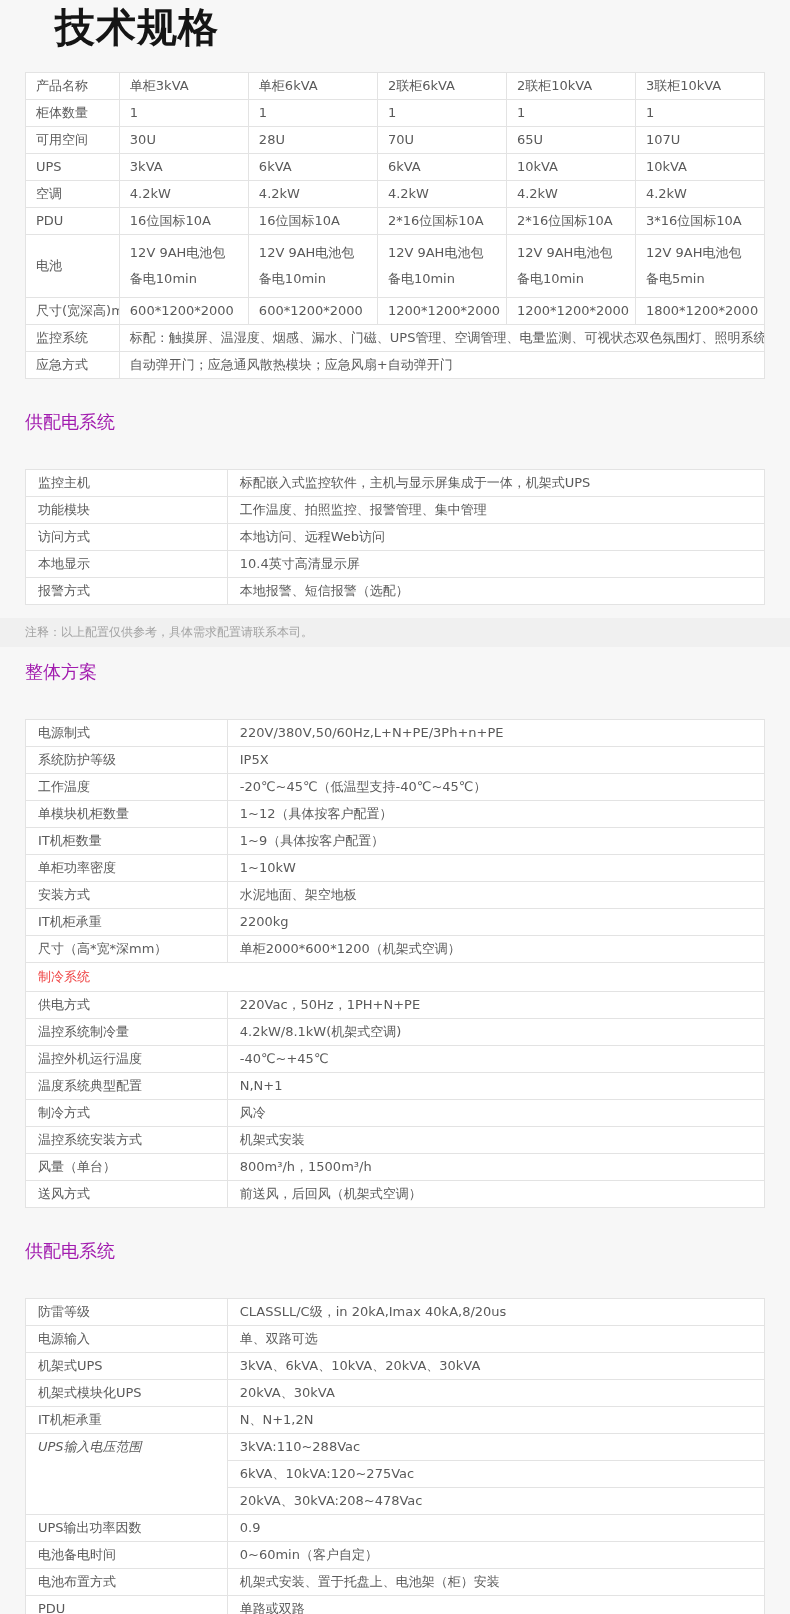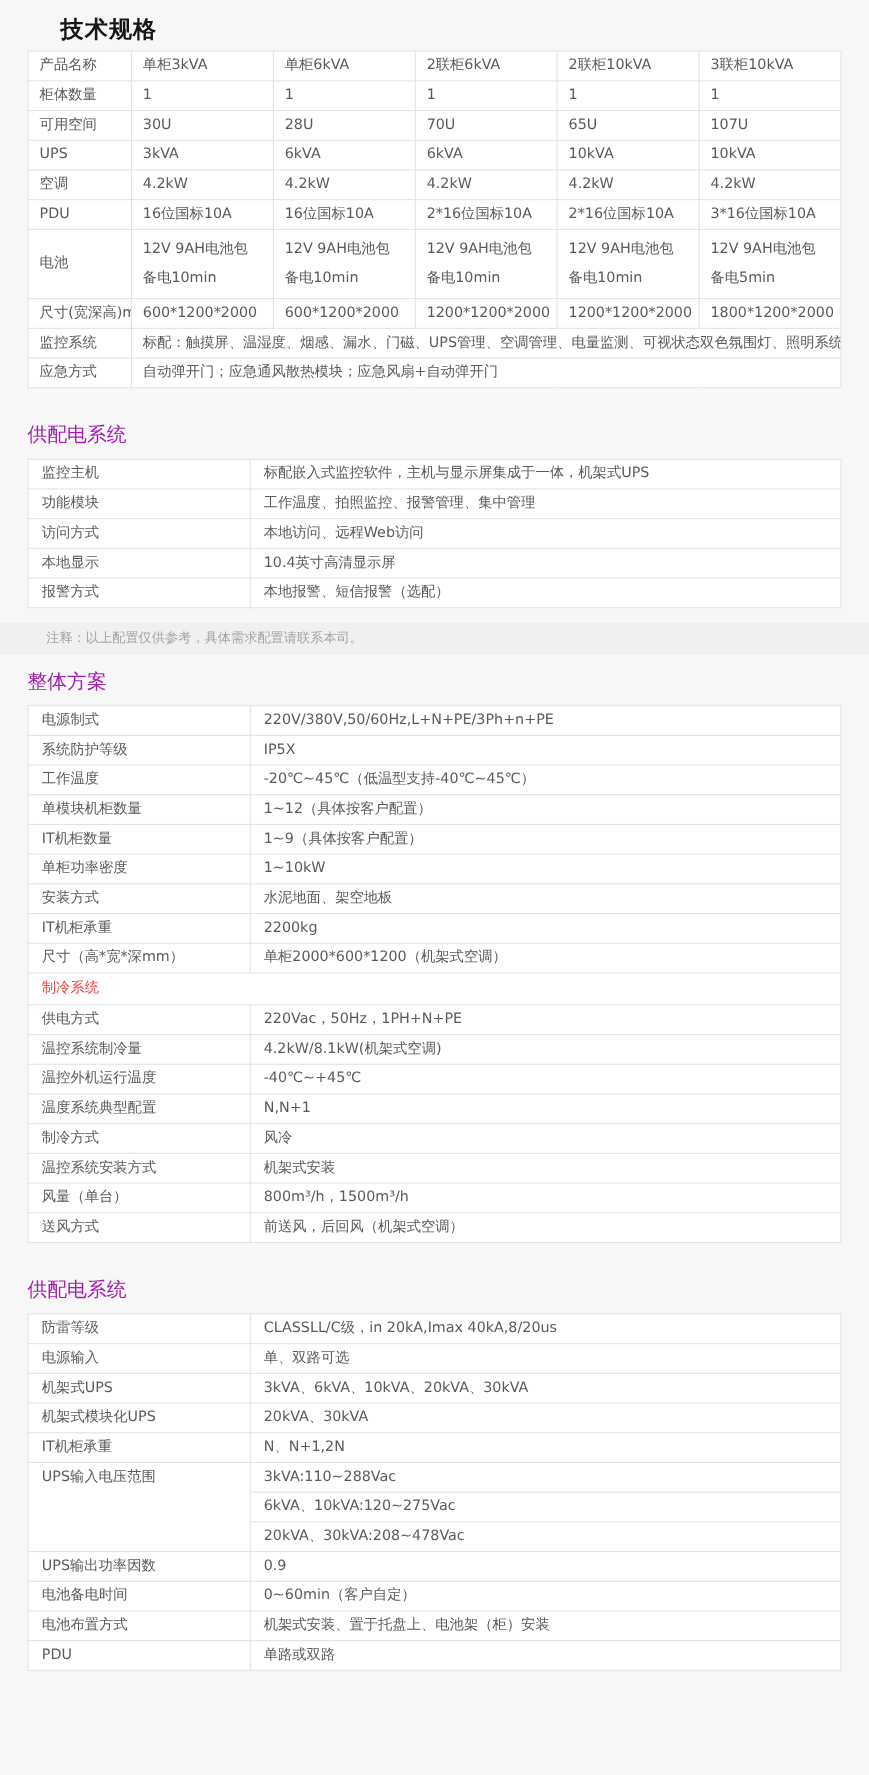--- a/index.html
+++ b/index.html
@@ -8,36 +8,37 @@
     width: 790px;
     min-height: 1614px;
     background: #f7f7f7;
     font-family: "DejaVu Sans", "Liberation Sans", sans-serif;
     color: #5a5a5a;
     -webkit-font-smoothing: antialiased;
   }
   .page { padding: 0 25px 40px 25px; }
 
   .doc-title {
-    font-size: 21px;
+    font-size: 40px;
     font-weight: 700;
     color: #151515;
     letter-spacing: 1px;
     margin: 0;
     padding: 8px 0 0 30px;
     line-height: 38px;
   }
 
   table {
     border-collapse: collapse;
     width: 100%;
     background: #ffffff;
     table-layout: fixed;
     font-size: 13px;
     color: #5a5a5a;
+    margin-top: 26px;
   }
   td {
     border: 1px solid #e3e3e3;
     padding: 5px 12px;
     line-height: 16px;
     vertical-align: middle;
     overflow: hidden;
     white-space: nowrap;
   }
   .spec-table { }
@@ -54,21 +55,21 @@
     padding: 32px 0 10px 0;
     line-height: 22px;
   }
   .kv-table td.lbl { width: 27%; }
 
   .note-bar {
     margin: 13px -25px 0 -25px;
     background: #f0f0f0;
     color: #a3a3a3;
     font-size: 12px;
-    padding: 7px 42px;
+    padding: 7px 25px;
     line-height: 15px;
   }
 
   .subheader-cell {
     color: #ef4444;
     padding: 6px 12px;
   }
 </style>
 </head>
 <body>
@@ -311,21 +312,21 @@
     </tr>
     <tr>
       <td class="lbl">机架式模块化UPS</td>
       <td>20kVA、30kVA</td>
     </tr>
     <tr>
       <td class="lbl">IT机柜承重</td>
       <td>N、N+1,2N</td>
     </tr>
     <tr>
-      <td class="lbl" rowspan="3" style="vertical-align:top;">UPS输入电压范围</td>
+      <td class="lbl" rowspan="3" style="vertical-align:top;font-style:italic;">UPS输入电压范围</td>
       <td>3kVA:110~288Vac</td>
     </tr>
     <tr>
       <td>6kVA、10kVA:120~275Vac</td>
     </tr>
     <tr>
       <td>20kVA、30kVA:208~478Vac</td>
     </tr>
     <tr>
       <td class="lbl">UPS输出功率因数</td>

